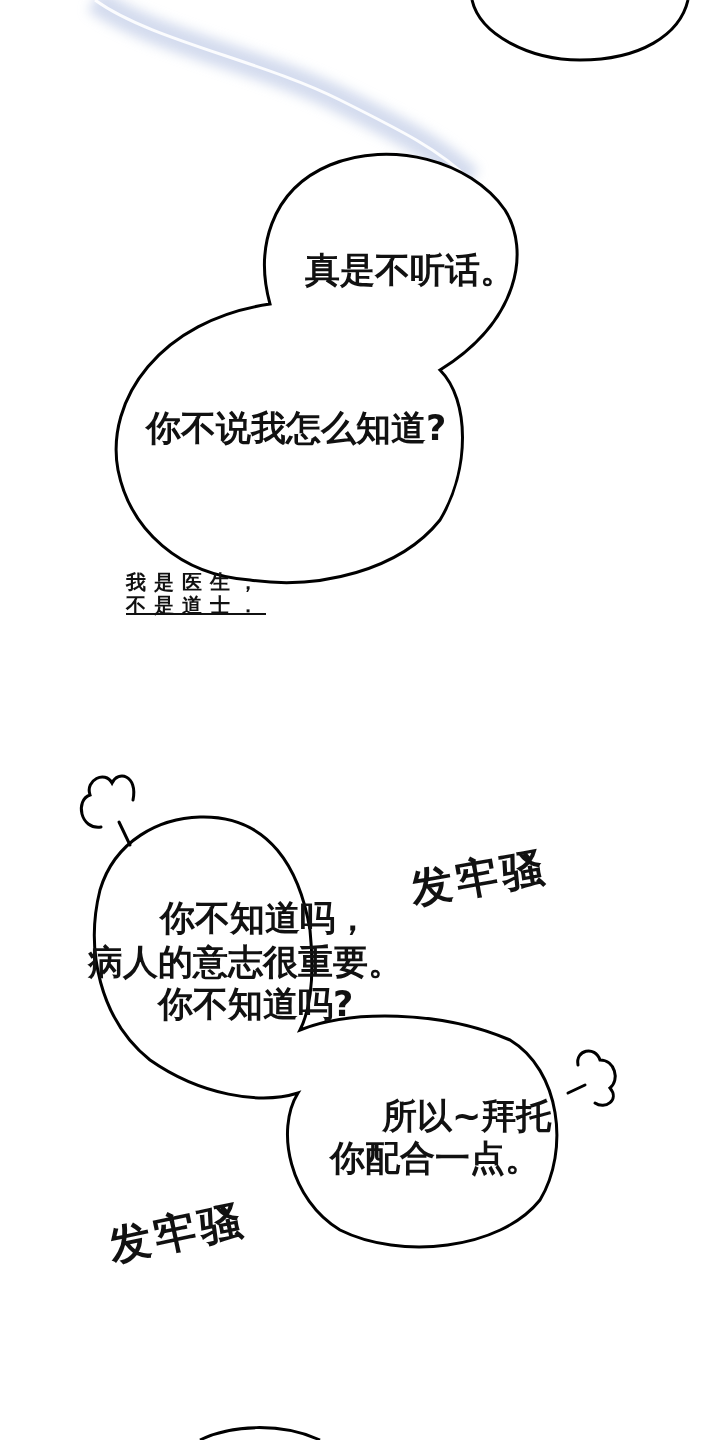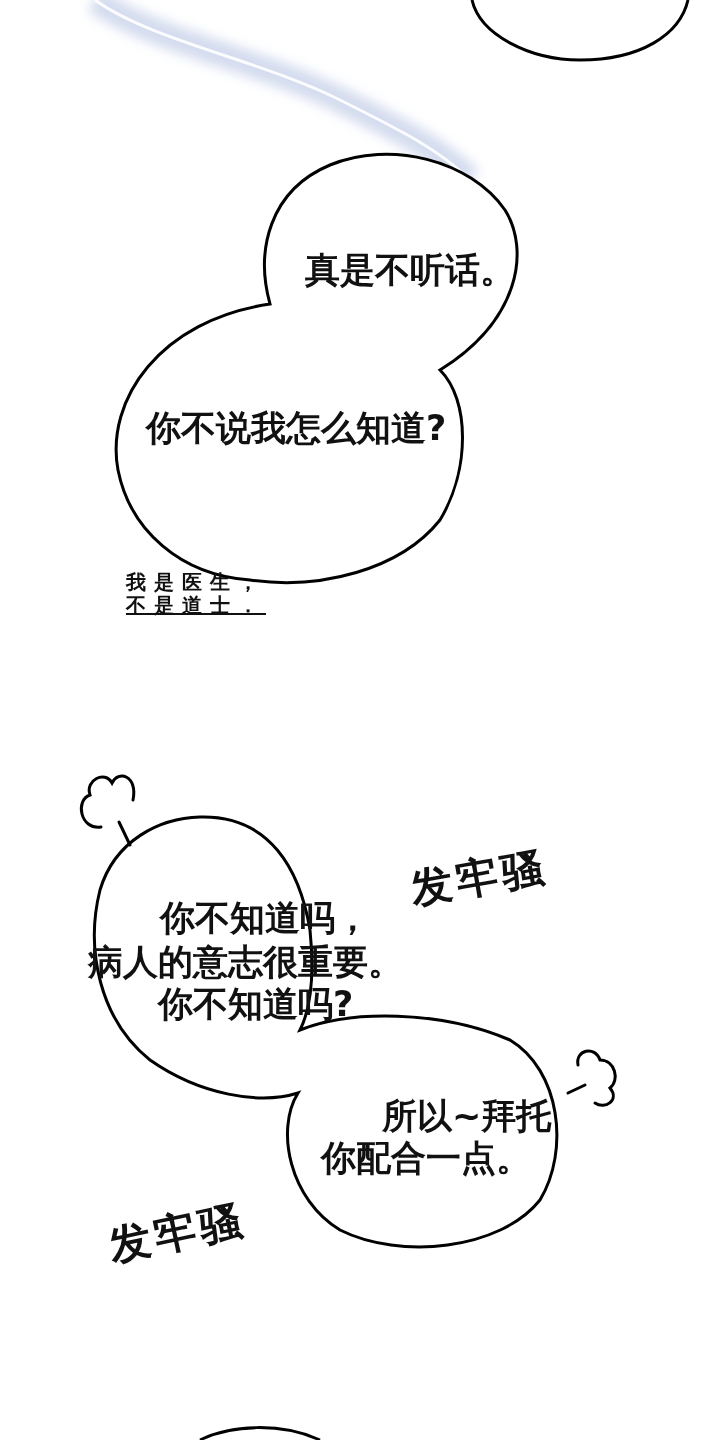--- a/index.html
+++ b/index.html
@@ -53,16 +53,16 @@
 <div class="txt speech" style="left:146px; top:410px;">你不说我怎么知道?</div>
 
 <div class="txt hand" style="left:126px; top:567px;">我是医生，</div>
 <div class="txt hand" style="left:126px; top:590px;text-decoration:underline;">不是道士．</div>
 
 <div class="txt speech" style="left:160px; top:900px;">你不知道吗，</div>
 <div class="txt speech" style="left:88px; top:944px;">病人的意志很重要。</div>
 <div class="txt speech" style="left:158px; top:986px;text-align:right;">你不知道吗?</div>
 
 <div class="txt speech" style="left:350px; top:1098px;margin-left:32px;">所以~拜托</div>
-<div class="txt speech" style="left:321px; top:1140px;">你配合一点。</div>
+<div class="txt speech" style="left:330px; top:1140px;">你配合一点。</div>
 
 <div class="txt sfx" style="left:410px; top:850px; transform:rotate(-10deg);">发牢骚</div>
 <div class="txt sfx" style="left:108px; top:1205px; transform:rotate(-12deg);">发牢骚</div>
 
 </body></html>

